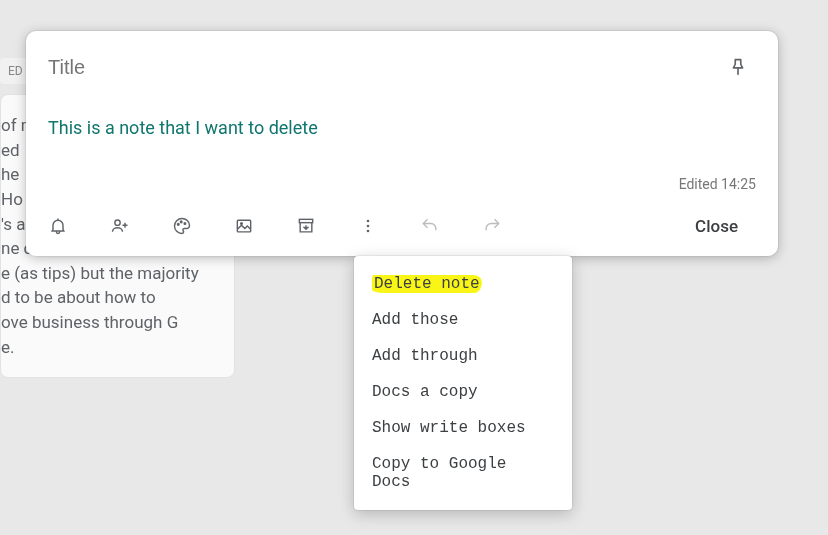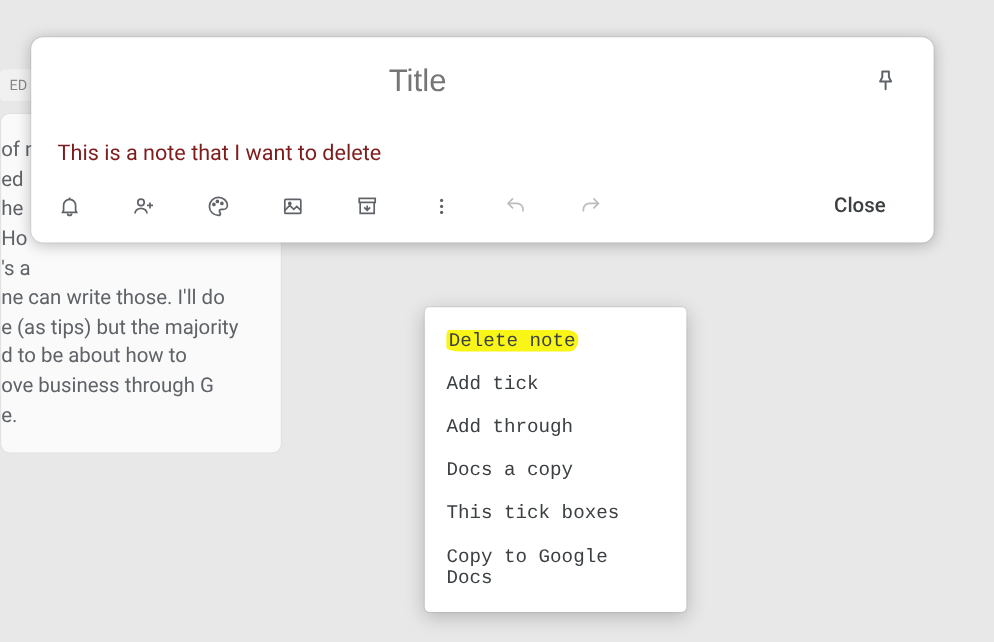--- a/index.html
+++ b/index.html
@@ -40,40 +40,39 @@
     border-radius: 10px;
     box-shadow: 0 2px 12px rgba(0,0,0,0.25), 0 0 0 1px rgba(0,0,0,0.05);
     padding: 18px 22px 10px 22px;
   }
   .title-row {
     display: flex;
     justify-content: space-between;
     align-items: center;
   }
   .title-field {
-    font-size: 26px;
+    font-size: 20px;
     color: #757575;
     font-weight: 400;
     outline: none;
     border: none;
     background: transparent;
     width: 600px;
-    text-align: center;
   }
   .pin-btn {
     width: 36px; height: 36px;
     display: flex; align-items: center; justify-content: center;
     border-radius: 50%;
     cursor: pointer;
   }
   .pin-btn svg { width: 22px; height: 22px; fill: none; stroke: #5f6368; stroke-width: 1.8; }
   .note-body {
     margin-top: 32px;
     font-size: 18px;
-    color: #7f1d1d;
+    color: #0f766e;
     outline: none;
     border: none;
     background: transparent;
     width: 100%;
   }
   .edited-row {
     text-align: right;
     color: #777;
     font-size: 14px;
     margin-top: 38px;
@@ -144,20 +143,21 @@
 <div class="note-modal">
   <div class="title-row">
     <input class="title-field" type="text" placeholder="Title" style="">
     <div class="pin-btn" title="Pin">
       <svg viewBox="0 0 24 24">
         <path d="M9 4h6v5l2 4H7l2-4V4z M12 13v7" stroke-linejoin="round" stroke-linecap="round"></path>
       </svg>
     </div>
   </div>
   <div class="note-body" contenteditable="true" style="">This is a note that I want to delete</div>
+  <div class="edited-row">Edited 14:25</div>
   <div class="toolbar">
     <div class="tb-btn">
       <svg viewBox="0 0 24 24">
         <path d="M6 16V11a6 6 0 0112 0v5l1 2H5l1-2z M10 19a2 2 0 004 0"></path>
         <path d="M12 5V3"></path>
       </svg>
     </div>
     <div class="tb-btn">
       <svg viewBox="0 0 24 24">
         <circle cx="9" cy="8" r="3.2"></circle>
@@ -206,18 +206,18 @@
         <path d="M20 9h-9a6 6 0 00-6 6v2"></path>
       </svg>
     </div>
     <div class="tb-spacer"></div>
     <div class="close-btn">Close</div>
   </div>
 </div>
 
 <div class="dropdown" id="dropdown">
     <div class="dd-item"><span class="highlight">Delete note</span></div>
-    <div class="dd-item"><span>Add tick</span></div>
+    <div class="dd-item"><span>Add those</span></div>
     <div class="dd-item"><span>Add through</span></div>
     <div class="dd-item"><span>Docs a copy</span></div>
-    <div class="dd-item"><span>This tick boxes</span></div>
+    <div class="dd-item"><span>Show write boxes</span></div>
     <div class="dd-item"><span>Copy to Google Docs</span></div>
   </div>
 
 </body></html>

